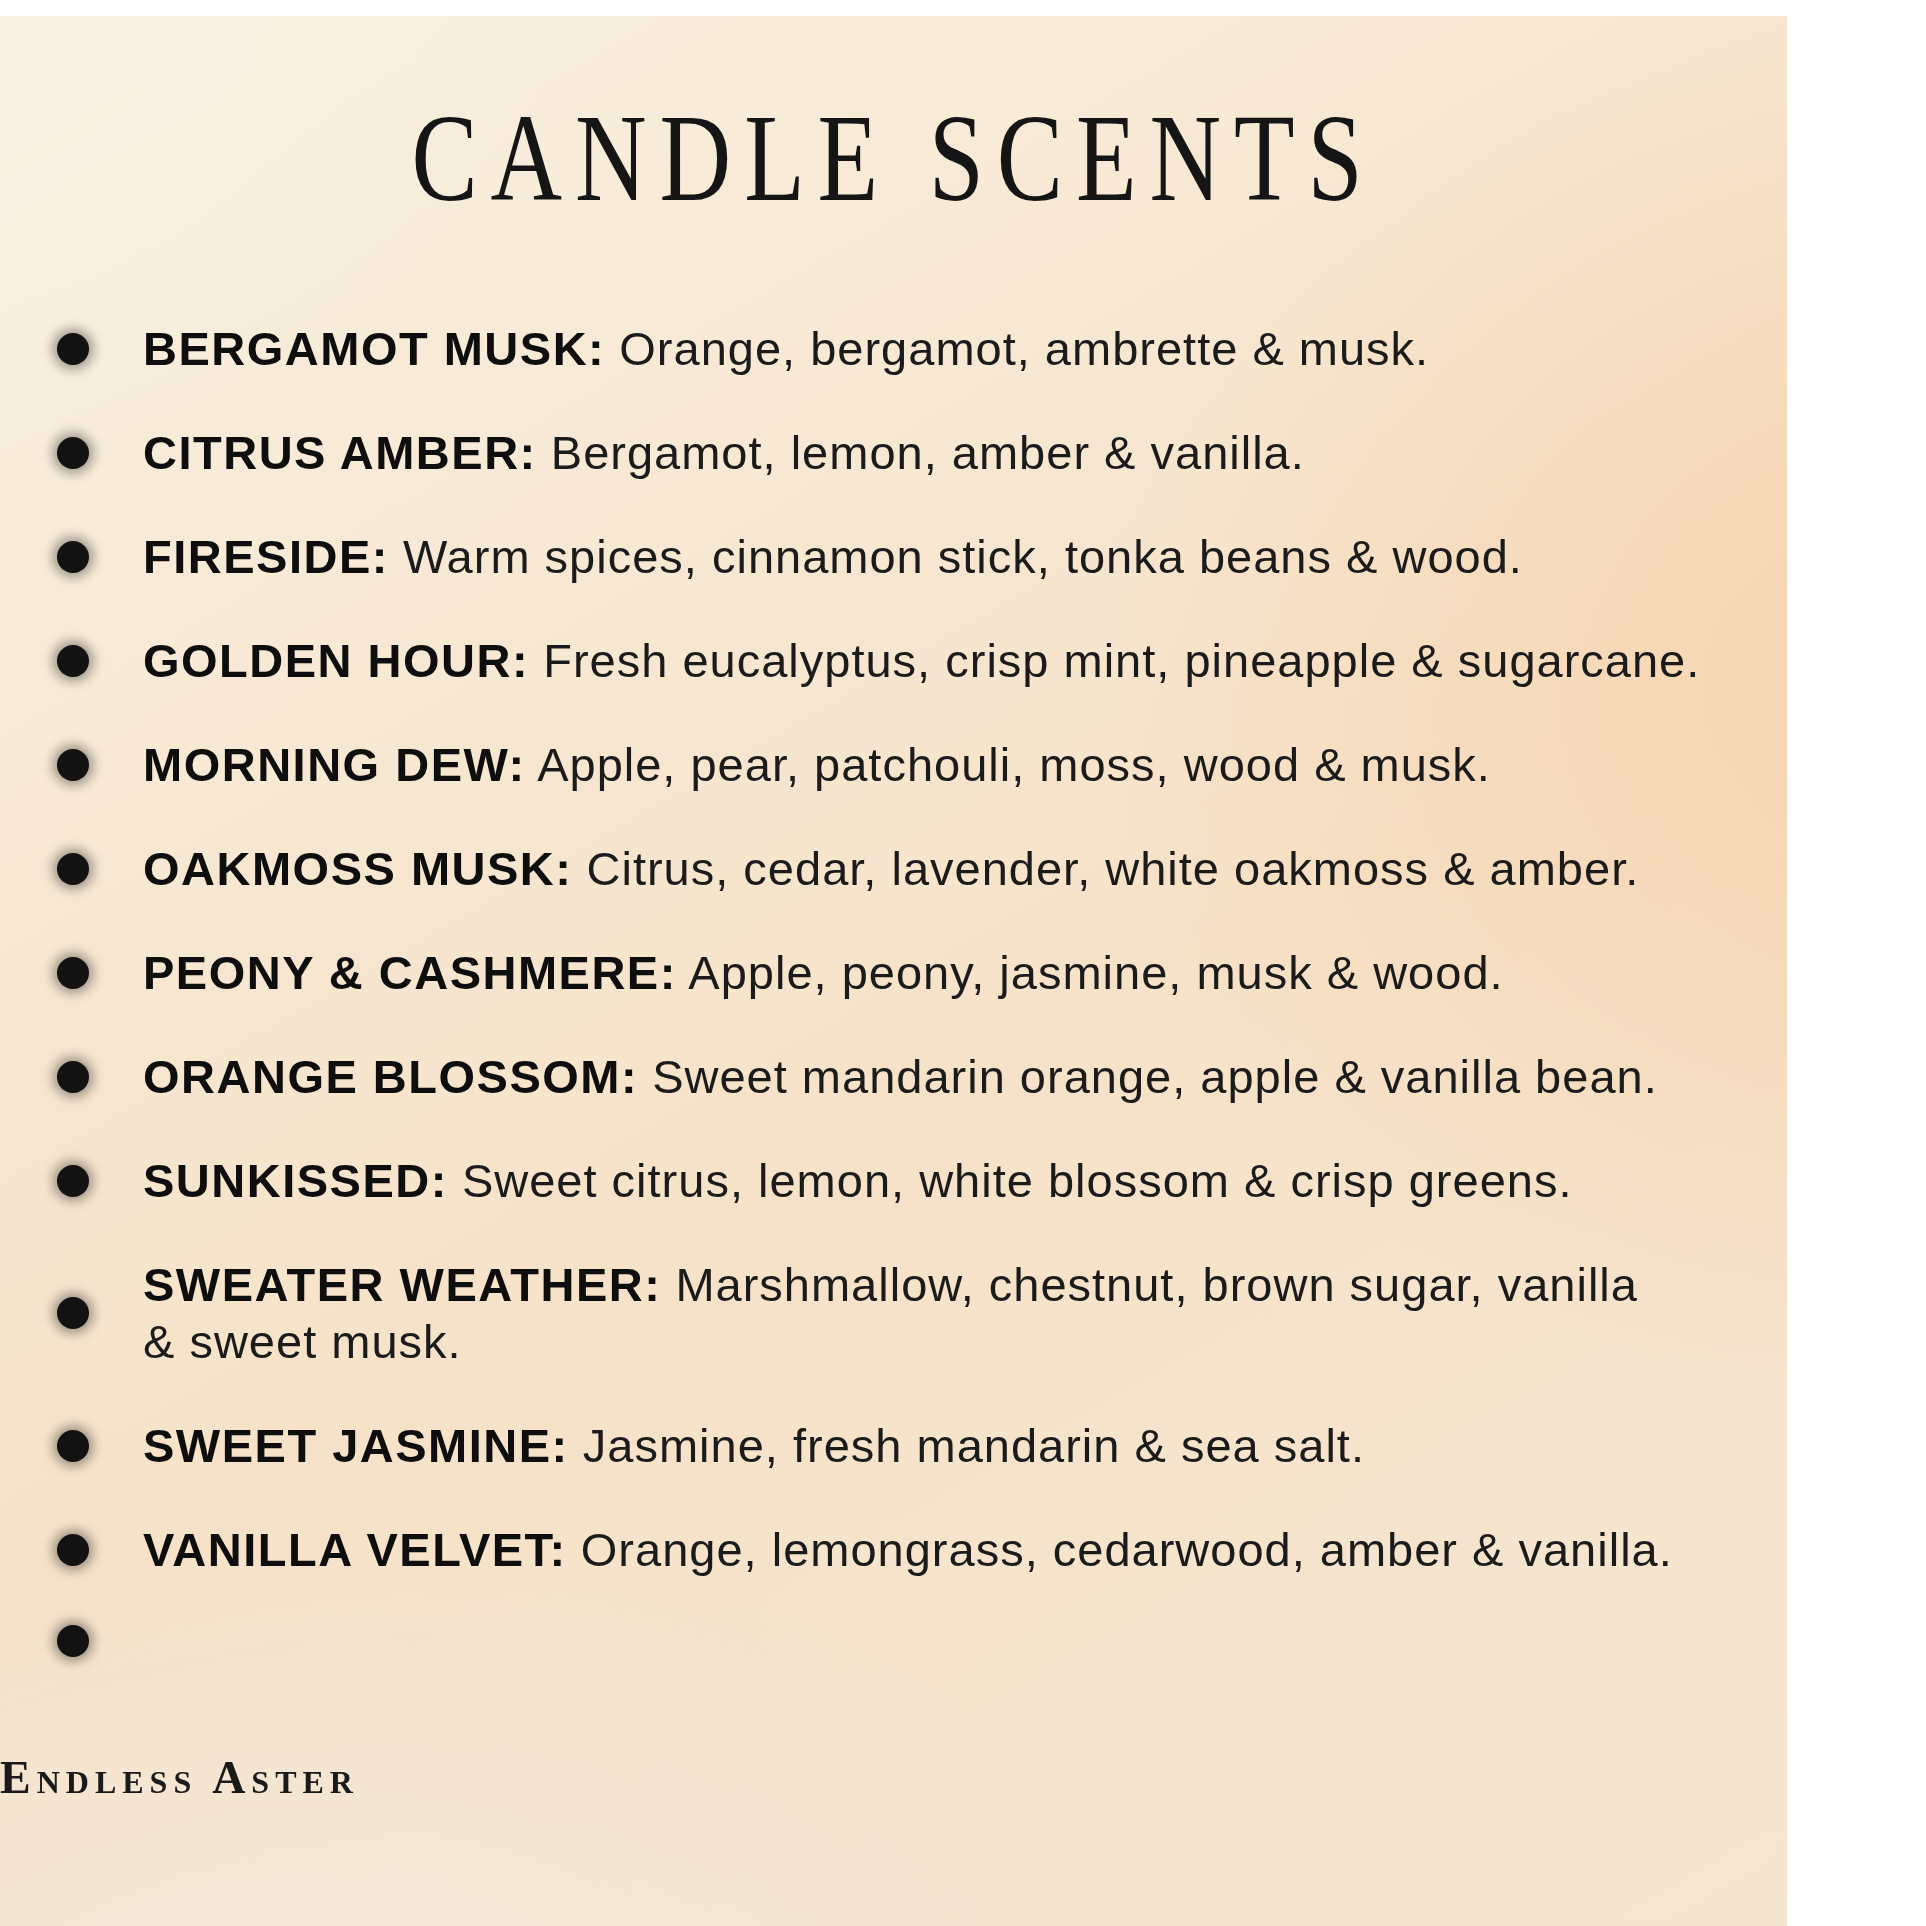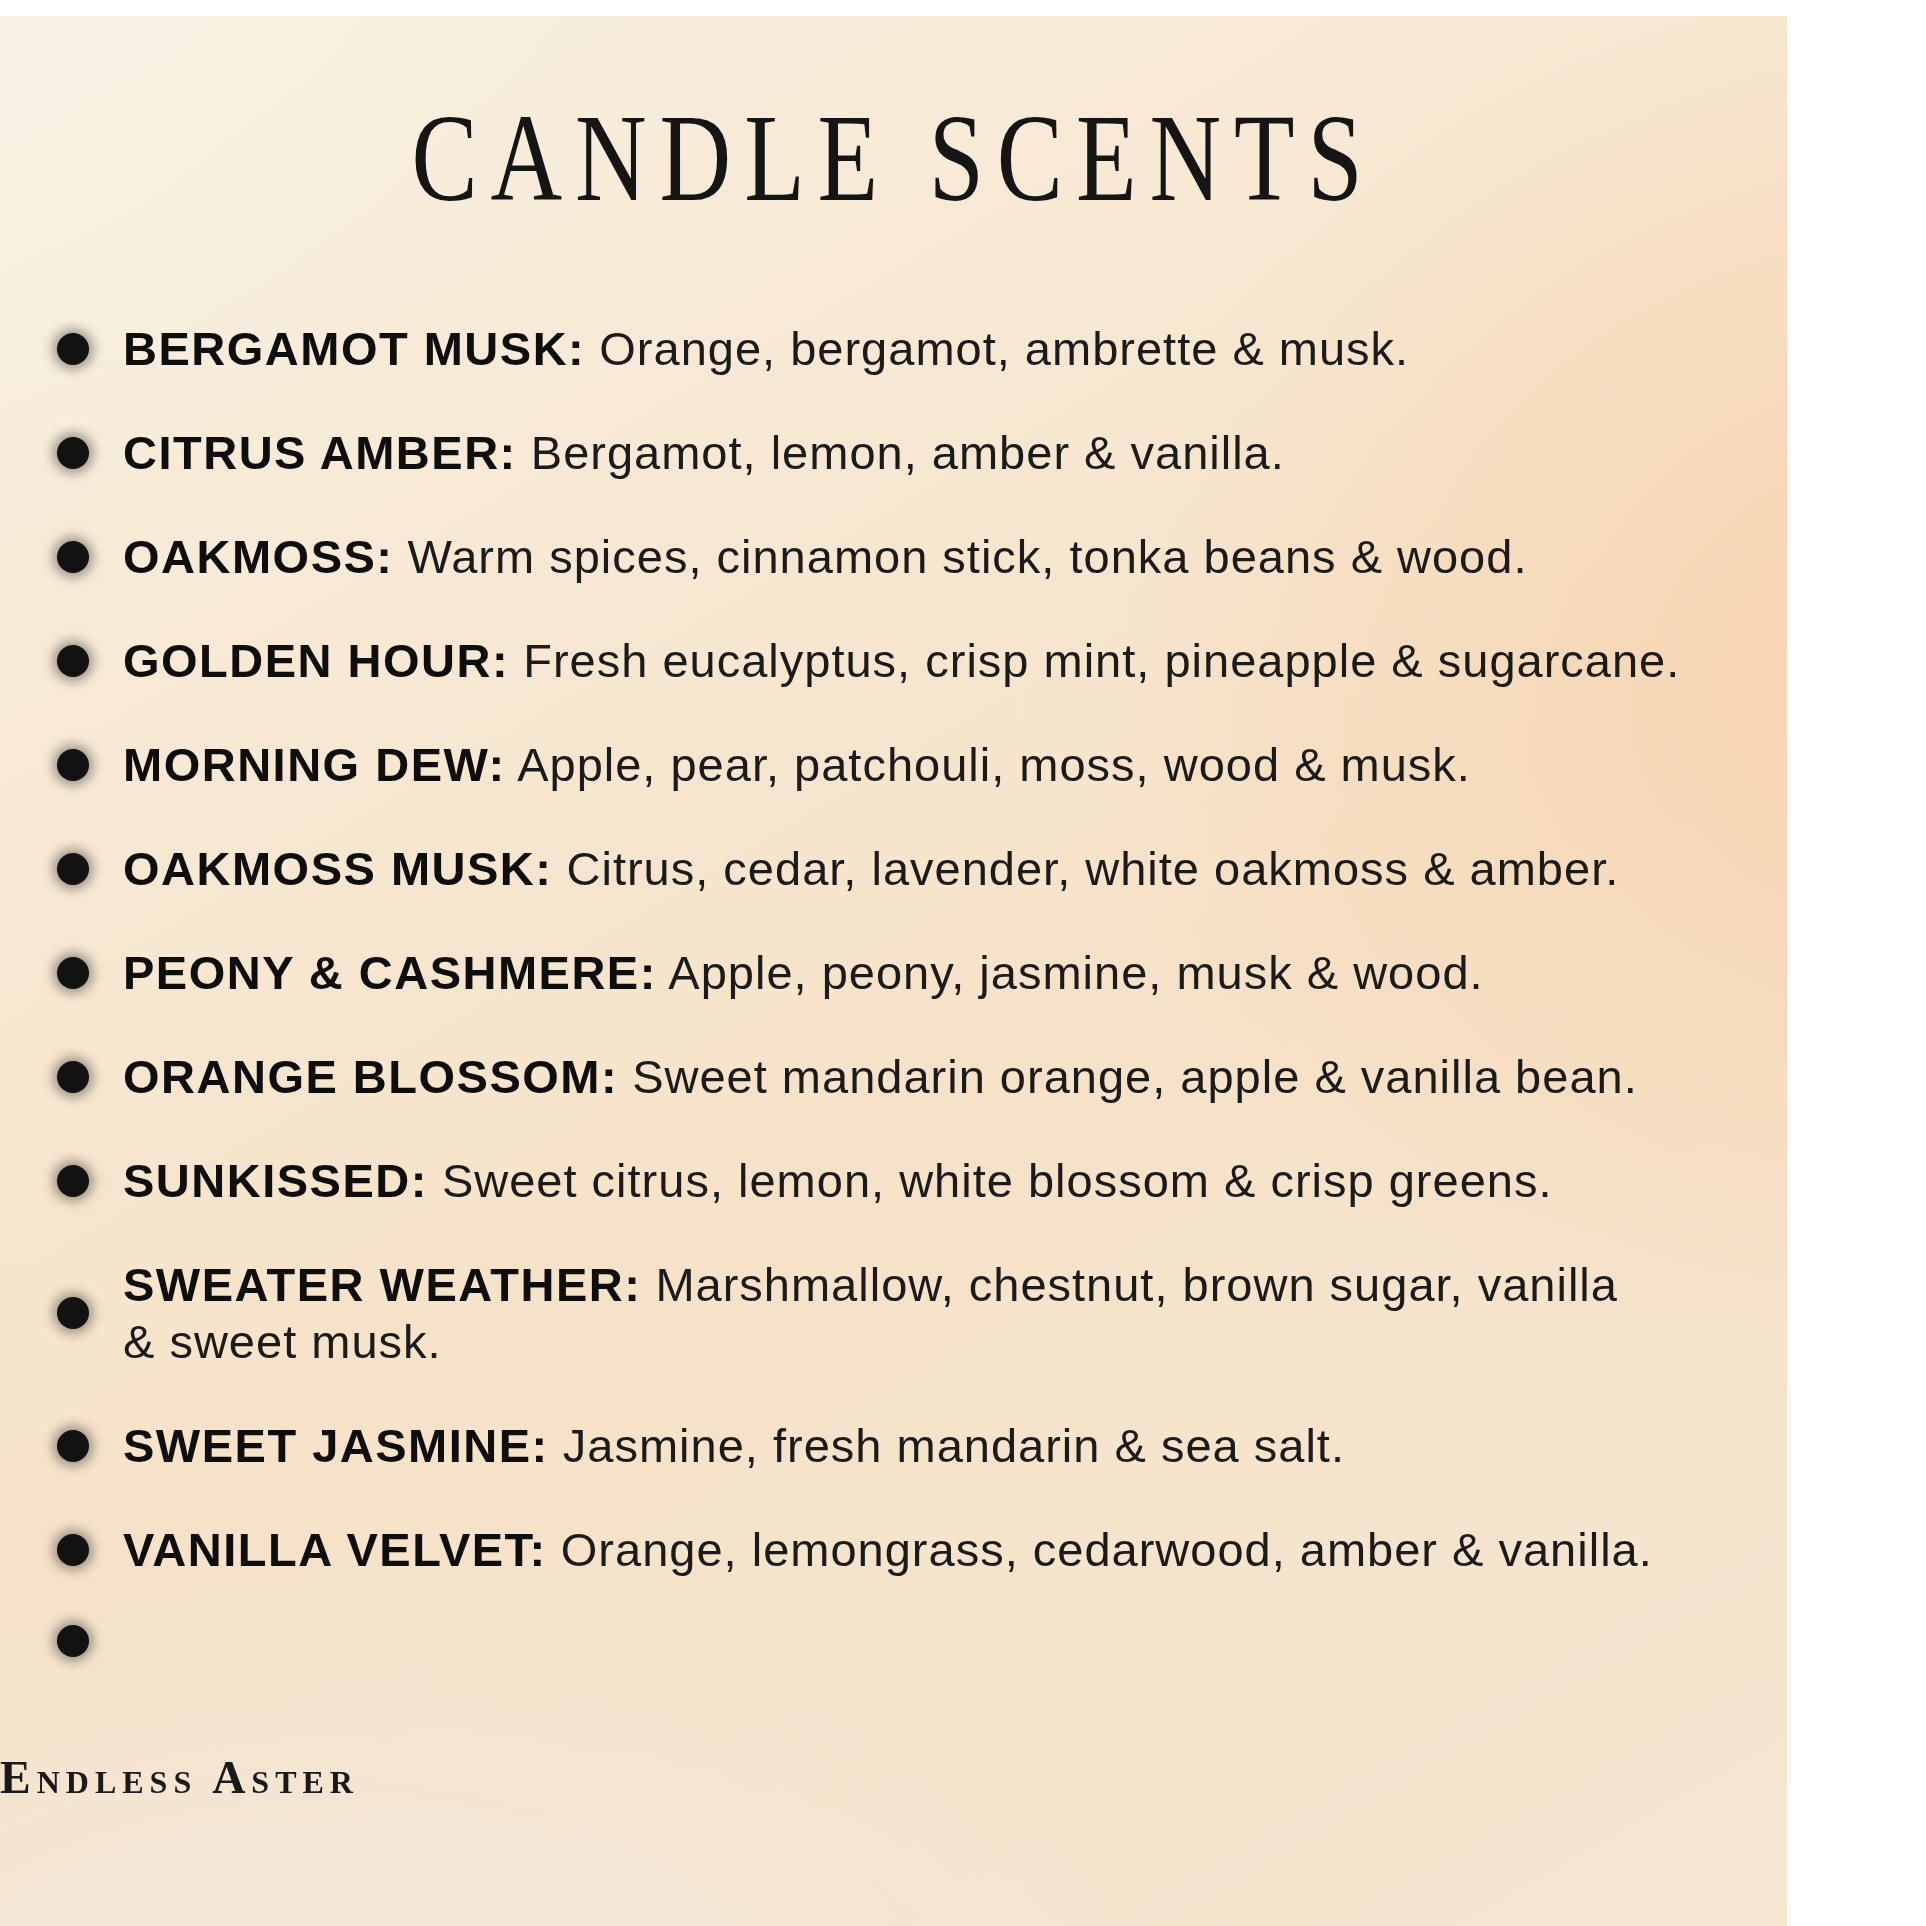--- a/index.html
+++ b/index.html
@@ -31,20 +31,21 @@
   }
   ul.scent-list{
     list-style:none;
     margin:99px 0 0 0;
     padding:0 50px 0 57px;
   }
   ul.scent-list li{
     display:flex;
     align-items:center;
     margin:0 0 47px 0;
+    gap:20px;
   }
   .bullet{
     flex:0 0 auto;
     width:32px;height:32px;
     margin-right:34px;
     border-radius:50%;
     background:#121212;
     box-shadow:0 0 12px 4px rgba(10,10,10,0.40);
     filter:blur(0.6px);
   }
@@ -80,21 +81,21 @@
       <li>
         <span class="bullet"></span>
         <p class="scent-text" style="margin: 0px;"><span class="scent-name">BERGAMOT MUSK:</span> <span>Orange, bergamot, ambrette &amp; musk.</span></p>
       </li>
       <li>
         <span class="bullet"></span>
         <p class="scent-text" style="margin: 0px;"><span class="scent-name">CITRUS AMBER:</span> <span>Bergamot, lemon, amber &amp; vanilla.</span></p>
       </li>
       <li>
         <span class="bullet"></span>
-        <p class="scent-text" style="margin: 0px;"><span class="scent-name">OAKMOSS:</span> <span>Warm spices, cinnamon stick, tonka beans &amp; wood.</span></p>
+        <p class="scent-text" style="margin: 0px;"><span class="scent-name">FIRESIDE:</span> <span>Warm spices, cinnamon stick, tonka beans &amp; wood.</span></p>
       </li>
       <li>
         <span class="bullet"></span>
         <p class="scent-text" style="margin: 0px;"><span class="scent-name">GOLDEN HOUR:</span> <span>Fresh eucalyptus, crisp mint, pineapple &amp; sugarcane.</span></p>
       </li>
       <li>
         <span class="bullet"></span>
         <p class="scent-text" style="margin: 0px;"><span class="scent-name">MORNING DEW:</span> <span>Apple, pear, patchouli, moss, wood &amp; musk.</span></p>
       </li>
       <li>

